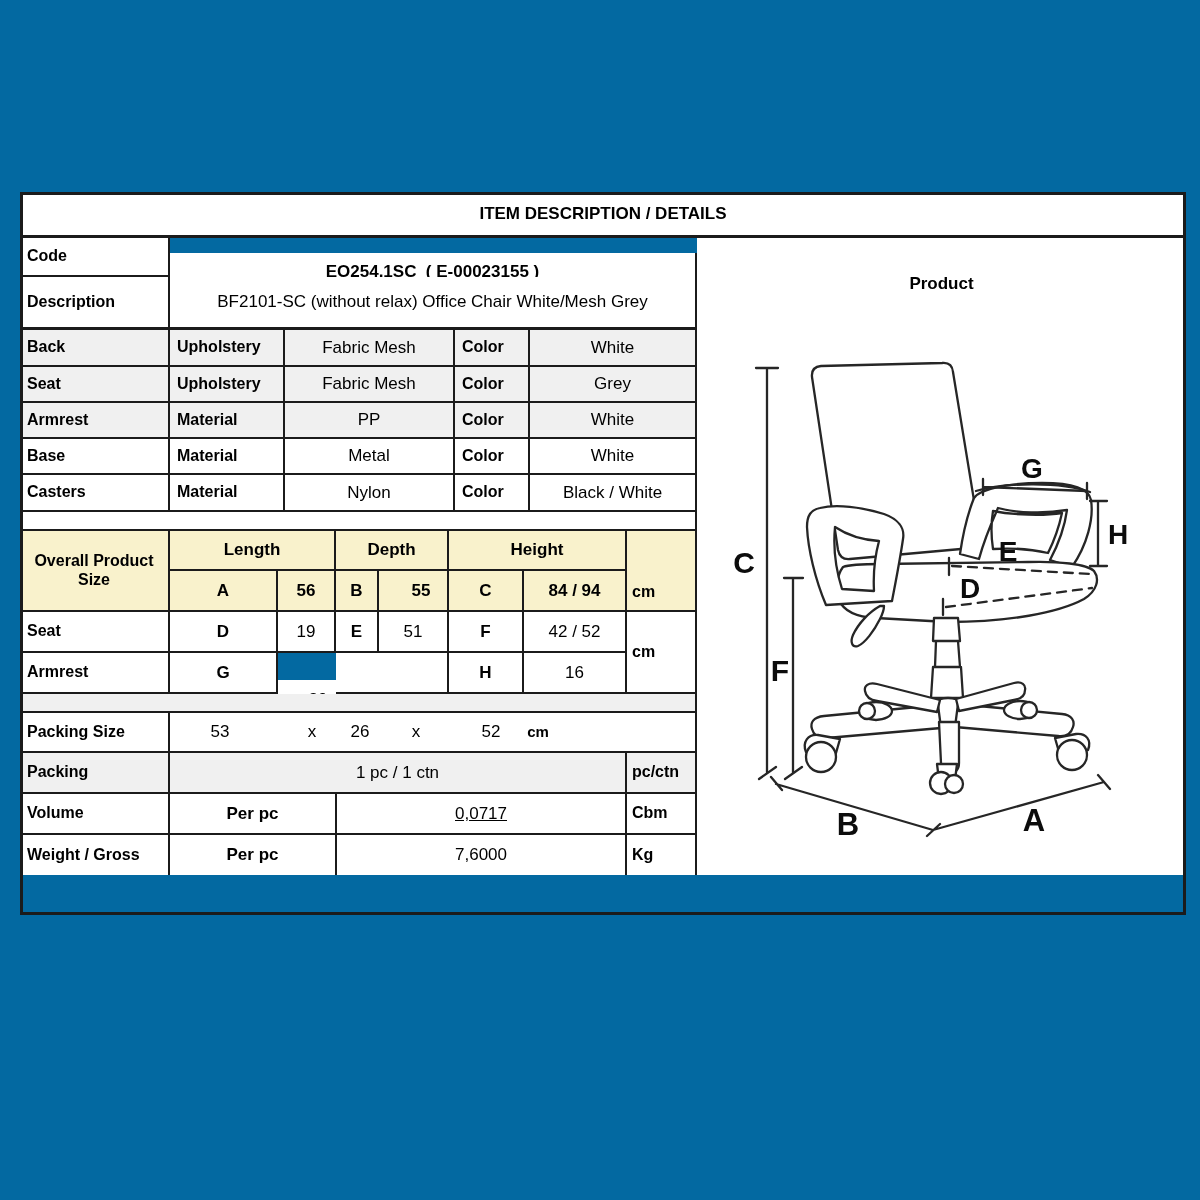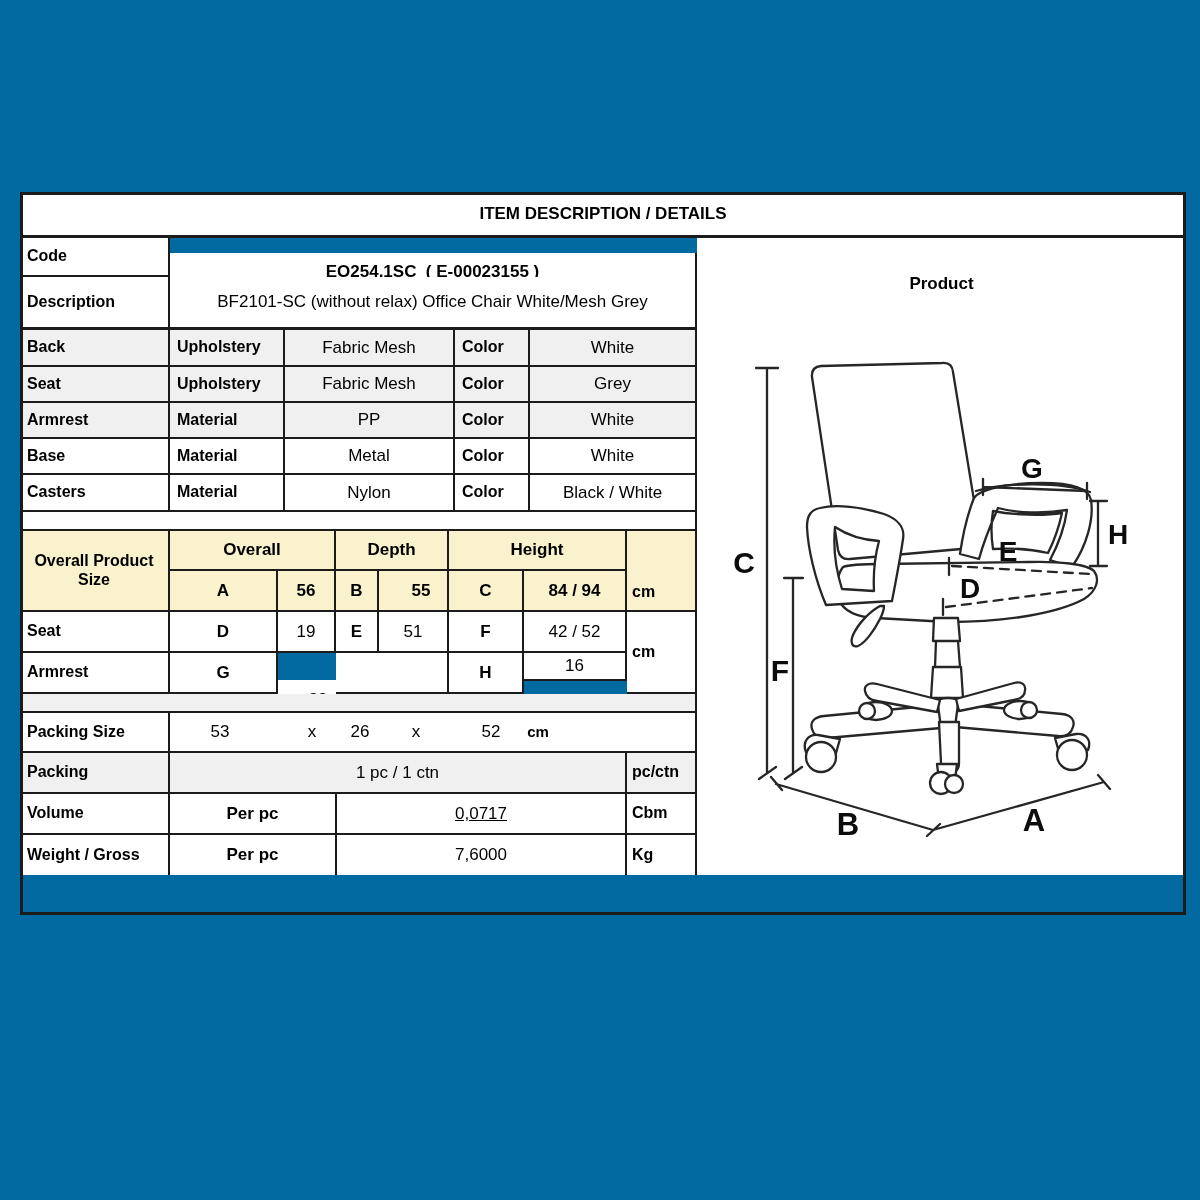--- a/index.html
+++ b/index.html
@@ -72,21 +72,21 @@
     <div class="cell ctr fs17" style="left:265px;top:283px;width:170px;height:37px;">Nylon</div>
     <div class="cell b pad" style="left:435px;top:283px;width:75px;height:37px;">Color</div>
     <div class="cell ctr fs17" style="left:510px;top:283px;width:167px;height:37px;text-align:right;">Black / White</div>
 
     <div class="cell" style="left:0;top:320px;width:677px;height:19px;"></div>
 
     <div class="cell b ctr yellow two-line" style="left:0;top:339px;width:150px;height:81px;">
       <span>Overall Product</span>
       <span>Size</span>
     </div>
-    <div class="cell b ctr yellow fs17" style="left:150px;top:339px;width:166px;height:40px;">Overall</div>
+    <div class="cell b ctr yellow fs17" style="left:150px;top:339px;width:166px;height:40px;">Length</div>
     <div class="cell b ctr yellow fs17" style="left:316px;top:339px;width:113px;height:40px;">Depth</div>
     <div class="cell b ctr yellow fs17" style="left:429px;top:339px;width:178px;height:40px;">Height</div>
     <div class="cell b yellow unitcell" style="left:607px;top:339px;width:70px;height:81px;align-items:flex-end;padding-bottom:9px;">cm</div>
 
     <div class="cell b ctr yellow fs17" style="left:150px;top:379px;width:108px;height:41px;">A</div>
     <div class="cell b ctr yellow fs17" style="left:258px;top:379px;width:58px;height:41px;">56</div>
     <div class="cell b ctr yellow fs17" style="left:316px;top:379px;width:43px;height:41px;">B</div>
     <div class="cell b ctr yellow fs17" style="left:359px;top:379px;width:70px;height:41px;padding-left:16px;">55</div>
     <div class="cell b ctr yellow fs17" style="left:429px;top:379px;width:75px;height:41px;">C</div>
     <div class="cell b ctr yellow fs17" style="left:504px;top:379px;width:103px;height:41px;">84 / 94</div>
@@ -98,21 +98,21 @@
     <div class="cell ctr fs17" style="left:359px;top:420px;width:70px;height:41px;">51</div>
     <div class="cell b ctr fs17" style="left:429px;top:420px;width:75px;height:41px;">F</div>
     <div class="cell ctr fs17" style="left:504px;top:420px;width:103px;height:41px;">42 / 52</div>
     <div class="cell b unitcell" style="left:607px;top:420px;width:70px;height:82px;">cm</div>
 
     <div class="cell b pad" style="left:0;top:461px;width:150px;height:41px;">Armrest</div>
     <div class="cell b ctr fs17" style="left:150px;top:461px;width:108px;height:41px;">G</div>
     <div class="cell ctr fs17" style="left:258px;top:488px;width:82px;height:41px;">29</div>
     <div class="cell" style="left:316px;top:461px;width:113px;height:41px;"></div>
     <div class="cell b ctr fs17" style="left:429px;top:461px;width:75px;height:41px;">H</div>
-    <div class="cell ctr fs17" style="left:504px;top:461px;width:103px;height:28px;">16</div>
+    <div class="cell ctr fs17" style="left:504px;top:461px;width:103px;height:41px;">16</div>
 
     <div class="cell grey" style="left:0;top:502px;width:677px;height:19px;"></div>
 
     <div class="cell b pad" style="left:0;top:521px;width:150px;height:40px;">Packing Size</div>
     <div class="cell fs17" style="left:150px;top:521px;width:527px;height:40px;position:absolute;">
       <span class="ps-item" style="left:30px;">53</span>
       <span class="ps-item" style="left:122px;">x</span>
       <span class="ps-item" style="left:170px;">26</span>
       <span class="ps-item" style="left:226px;">x</span>
       <span class="ps-item" style="left:301px;">52</span>

